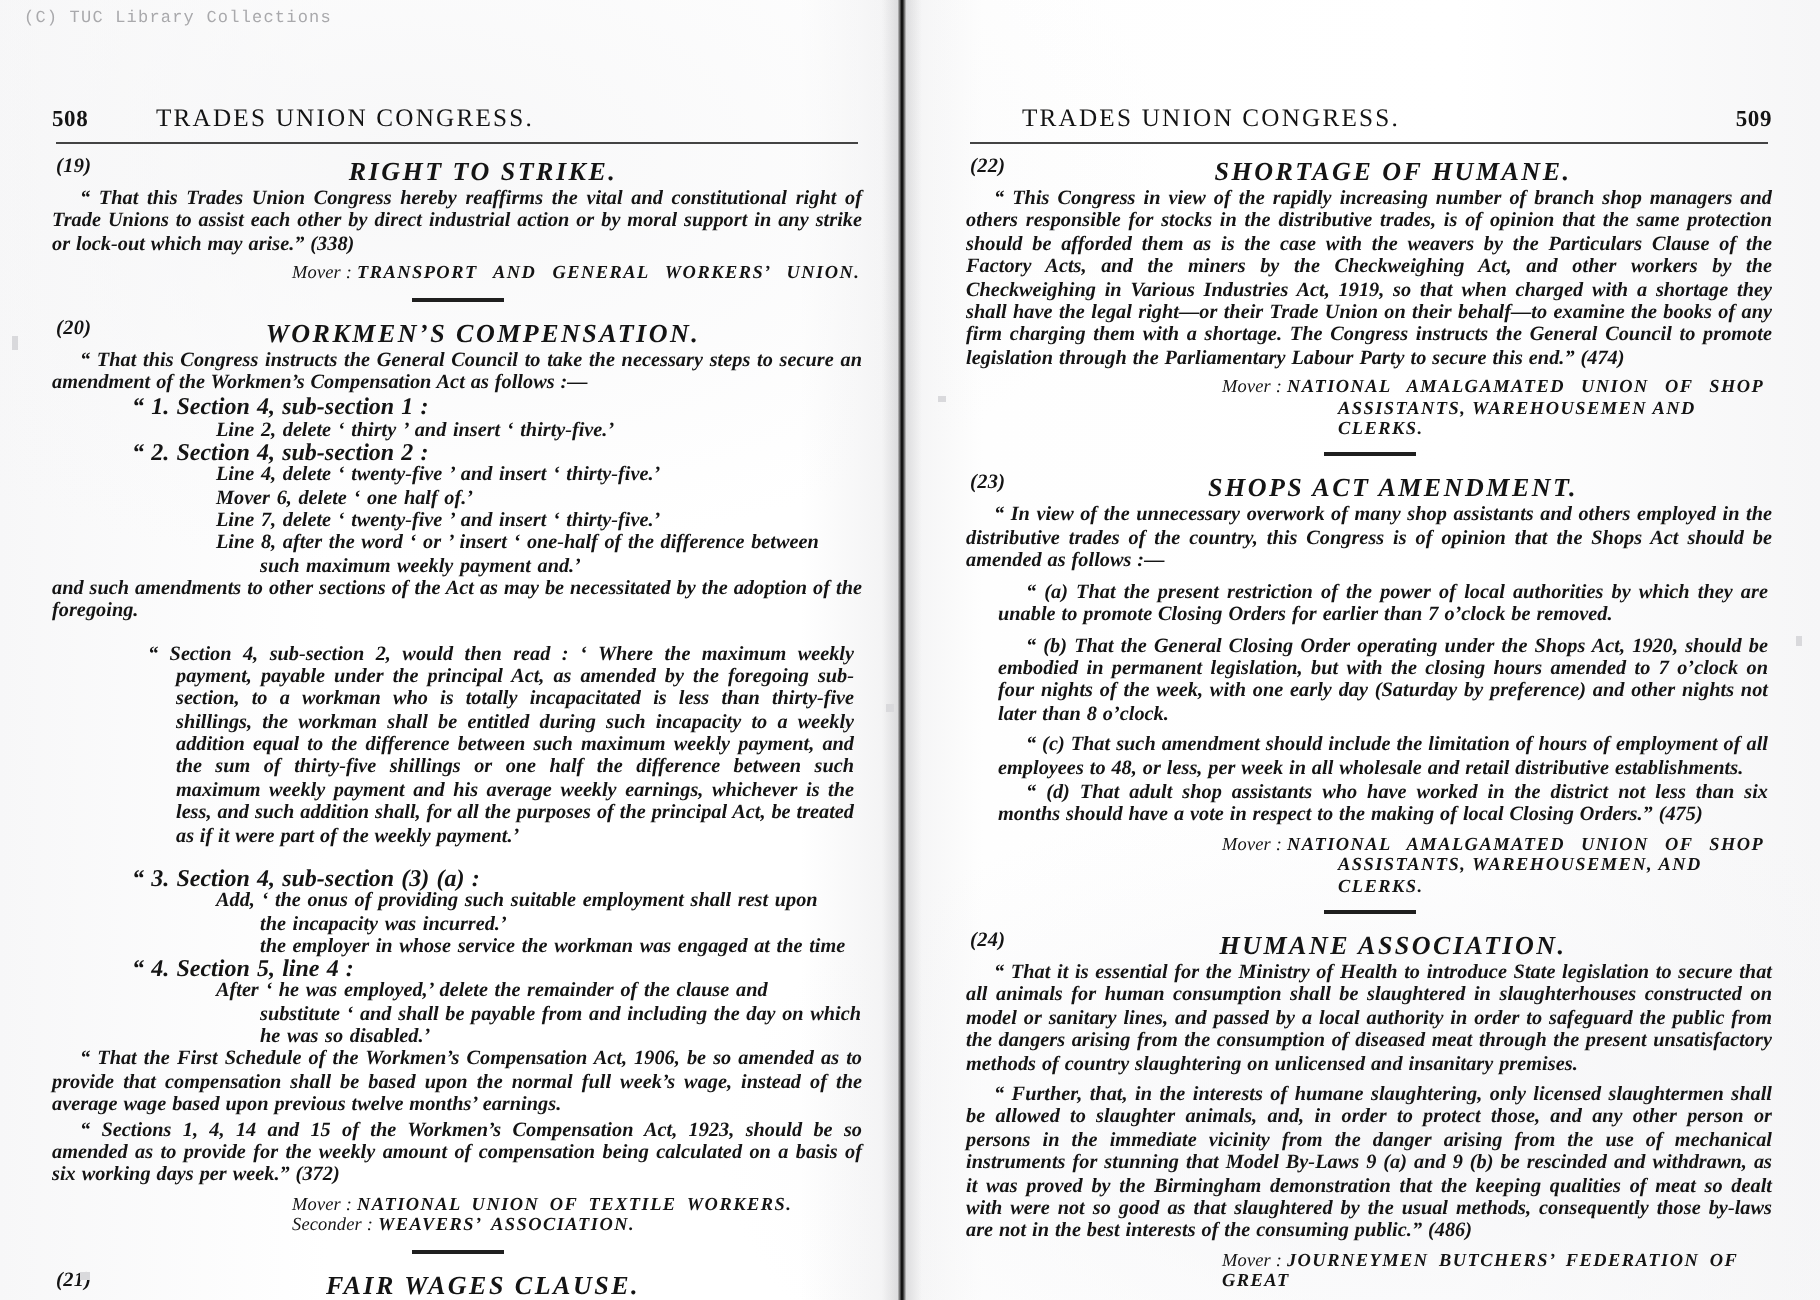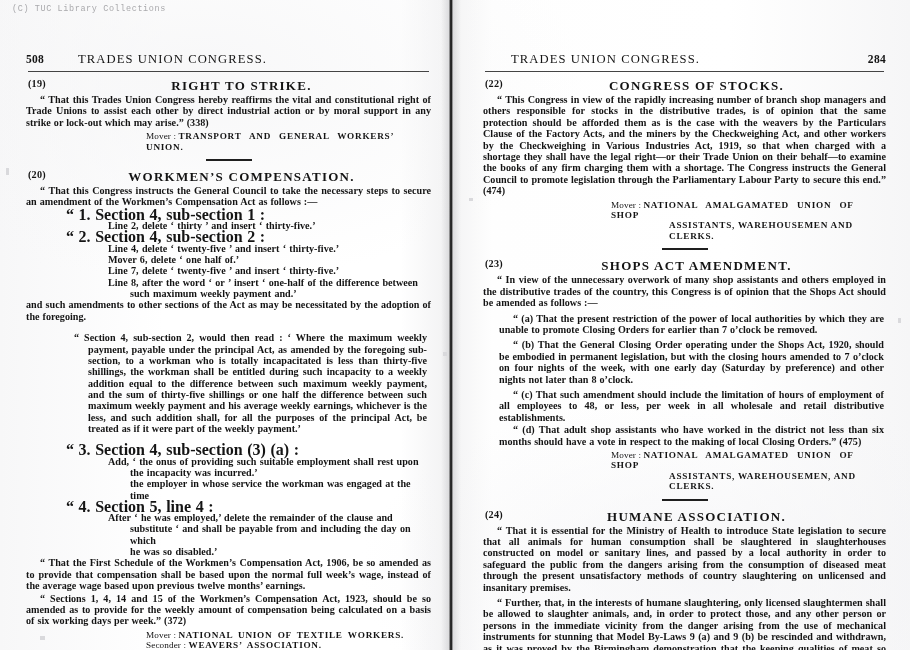--- a/index.html
+++ b/index.html
@@ -103,21 +103,21 @@
   .page.right .runhead .folio { order: 1; width: 52px; text-align: right; }
 
   .headrule {
     height: 0;
     border-top: 1.4px solid #2a2a2a;
     margin: 3px 2px 6px 2px;
     opacity: 0.88;
   }
 
   
-  .resolution { margin-bottom: 2px; }
+  .resolution { margin-bottom: 2px; font-style: italic; }
 
   .res-head {
     position: relative;
     height: 15px;
     margin-bottom: 1px;
   }
   .res-num {
     position: absolute;
     left: 2px;
     top: 0;
@@ -148,21 +148,21 @@
   .para.noindent { text-indent: 0; }
   .para.sub {
     text-indent: 14px;
     padding-left: 16px;
     padding-right: 2px;
   }
 
   
   .amend-list { margin: 0 0 0 0; }
   .amend-item {
-    font-size: 16px;
+    font-size: 12px;
     line-height: 11.3px;
     font-weight: bold;
     padding-left: 54px;
     text-indent: -14px;
     word-spacing: 0.6px;
   }
   .amend-line {
     font-size: 10.15px;
     line-height: 11.3px;
     font-weight: bold;
@@ -330,28 +330,28 @@
       </div>
 
     </div>
   </div>
 
   <div class="page right">
     <div class="page-inner">
 
       <div class="runhead">
         <span class="rh-title">TRADES UNION CONGRESS.</span>
-        <span class="folio">284</span>
+        <span class="folio">509</span>
       </div>
       <div class="headrule"></div>
 
       <div class="resolution">
         <div class="res-head">
           <span class="res-num">(22)</span>
-          <div class="res-title">CONGRESS OF STOCKS.</div>
+          <div class="res-title">SHORTAGE OF HUMANE.</div>
         </div>
         <p class="para">“ This Congress in view of the rapidly increasing number of branch shop managers and others responsible for stocks in the distributive trades, is of opinion that the same protection should be afforded them as is the case with the weavers by the Particulars Clause of the Factory Acts, and the miners by the Checkweighing Act, and other workers by the Checkweighing in Various Industries Act, 1919, so that when charged with a shortage they shall have the legal right—or their Trade Union on their behalf—to examine the books of any firm charging them with a shortage.   The Congress instructs the General Council to promote legislation through the Parliamentary Labour Party to secure this end.”   (474)</p>
         <div class="credits">
           <div class="credit-row">
             <span class="credit-label">Mover :</span>
             <span class="credit-org wide">NATIONAL AMALGAMATED UNION OF SHOP</span>
             <span class="credit-cont">ASSISTANTS, WAREHOUSEMEN AND CLERKS.</span>
           </div>
         </div>
         <div class="divider"></div>

